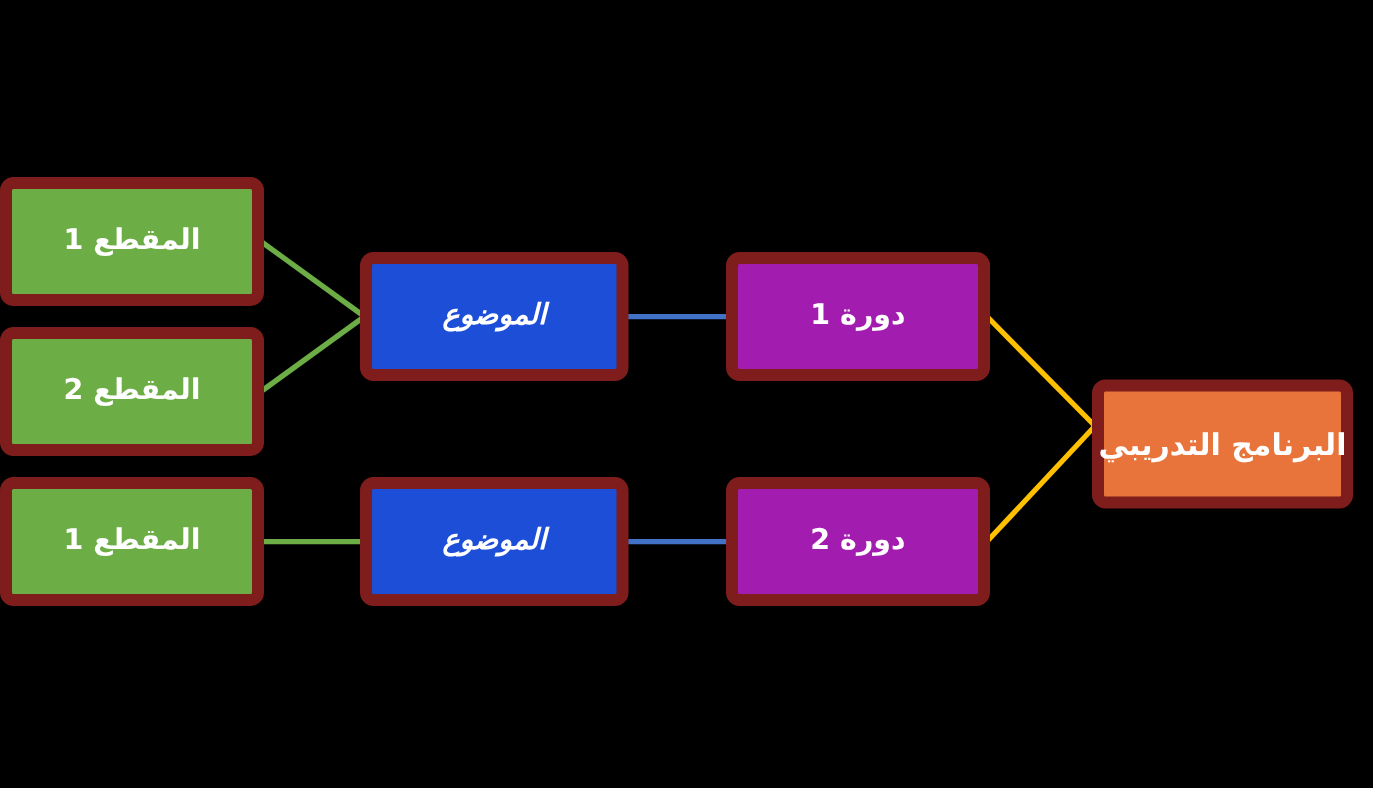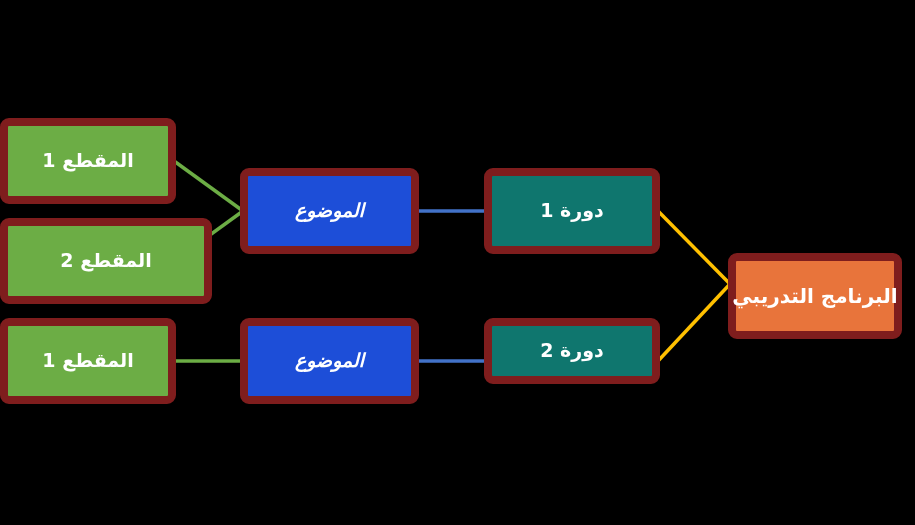--- a/index.html
+++ b/index.html
@@ -41,33 +41,33 @@
     letter-spacing: 0px;
     z-index: 2;
   }
   .node .label {
     display: block;
     padding: 0 6px;
     white-space: nowrap;
   }
   .node-green  { background: #6CAD45; }
   .node-blue   { background: #1d4ed8; font-style: italic; }
-  .node-yellow { background: #0f766e; text-align: right; }
+  .node-yellow { background: #a21caf; text-align: right; }
   .node-orange { background: #E8743B; }
 
   
   .g1 { left: 0px;   top: 118px; width: 176px; height: 86px; }
-  .g2 { left: 0px;   top: 218px; width: 212px; height: 86px; }
+  .g2 { left: 0px;   top: 218px; width: 176px; height: 86px; }
   .g3 { left: 0px;   top: 318px; width: 176px; height: 86px; }
 
   .b1 { left: 240px; top: 168px; width: 179px; height: 86px; }
   .b2 { left: 240px; top: 318px; width: 179px; height: 86px; }
 
   .y1 { left: 484px; top: 168px; width: 176px; height: 86px; }
-  .y2 { left: 484px; top: 318px; width: 176px; height: 66px; }
+  .y2 { left: 484px; top: 318px; width: 176px; height: 86px; }
 
   .o1 { left: 728px; top: 241px; width: 174px; height: 86px; font-size: 20px; margin-top: 12px; }
 </style>
 </head>
 <body>
 
 <div id="canvas">
 
   <svg id="edges" viewBox="0 0 915 525" width="915" height="525" xmlns="http://www.w3.org/2000/svg">
 

